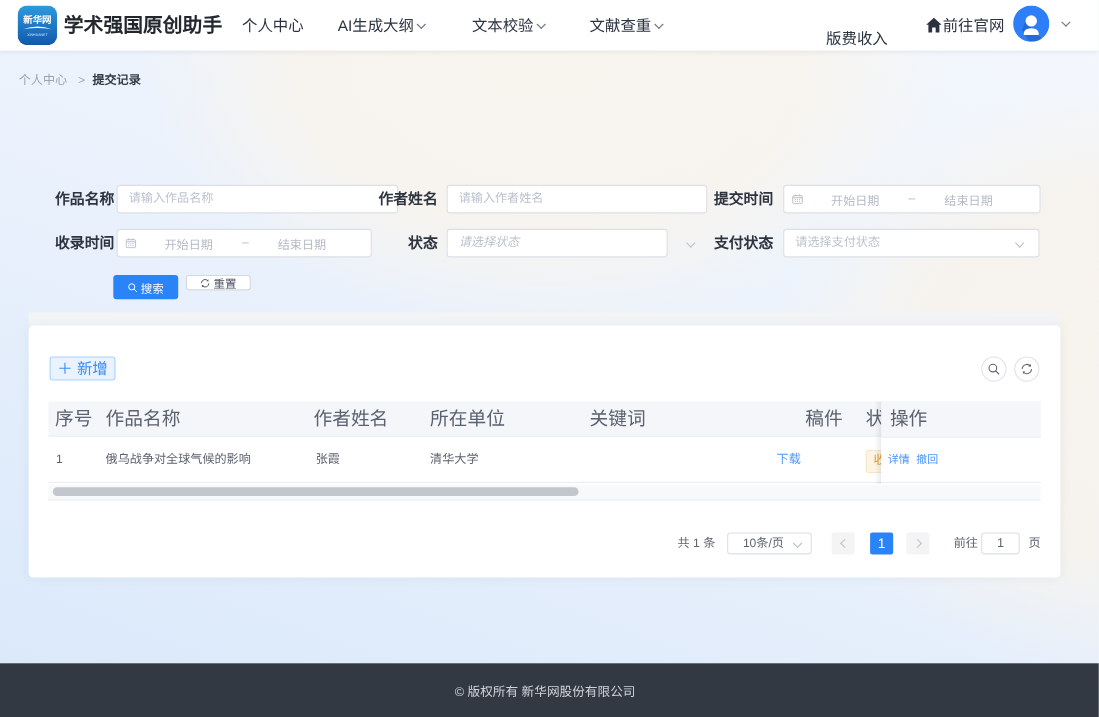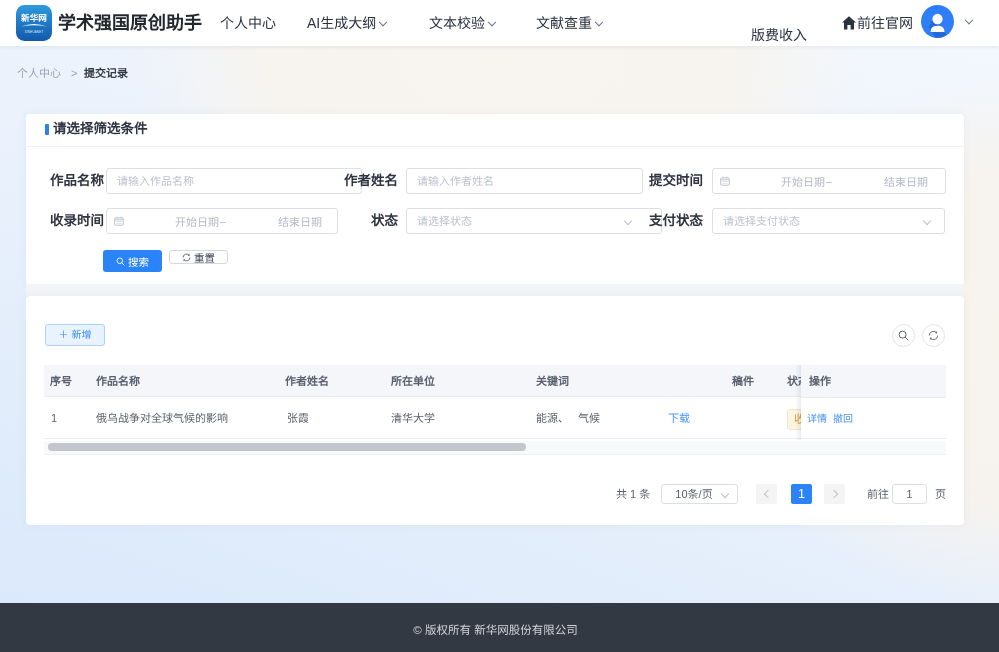--- a/index.html
+++ b/index.html
@@ -28,35 +28,35 @@
   
   .card { position:absolute; left:26px; width:938px; background:#fff; border-radius:4px;
           box-shadow:0 0 10px rgba(30,60,100,.05); }
   
   .flabel { position:absolute; height:26px; line-height:26px; font-size:13.5px; font-weight:600;
             color:#2e3440; text-align:right; }
   .finput { position:absolute; height:26px; background:#fff; border:1px solid #dcdfe6;
             border-radius:3px; font-size:12.5px; color:#bcc3cf; }
   .ph { line-height:24px; padding-left:10px; font-size:11px; }
   
-  .th { position:absolute; font-size:11px; font-weight:700; color:#5a6170; height:32px; line-height:32px; }
+  .th { position:absolute; font-size:17px; font-weight:400; color:#5a6170; height:32px; line-height:32px; }
   .td { position:absolute; font-size:11px; color:#5d6370; height:43px; line-height:43px; }
   .blue-link { color:#4c96f7; }
   .drange { display:flex; align-items:center; padding:0 7px; color:#b4bac6; }
-  .dr-t { width:95px; text-align:right; font-size:11px; }
+  .dr-t { width:95px; text-align:center; font-size:11px; }
   .dr-sep { width:8px; text-align:center; font-size:11px; }
   .cal { flex:0 0 auto; }
   .selchev { position:absolute; top:9px; width:6px; height:6px; border-right:1.3px solid #b9c0cc;
              border-bottom:1.3px solid #b9c0cc; transform:rotate(45deg); }
   .btn-search { display:flex; align-items:center; justify-content:center; background:#2b83f8;
                 border-radius:3px; color:#fff; font-size:10.5px; }
   .btn-reset { display:flex; align-items:center; justify-content:center; background:#fff;
                border:1px solid #d4d9e0; border-radius:3px; color:#4a5160; font-size:10.5px; }
   .btn-add { background:#e9f3ff; border:1px solid #a9d3ff; border-radius:3px; color:#3b8cf8;
-             font-size:10px; text-align:center; line-height:20px; }
+             font-size:14px; text-align:center; line-height:20px; }
   .circbtn { width:23px; height:23px; border:1px solid #e0e3e9; border-radius:50%; background:#fff;
              display:flex; align-items:center; justify-content:center; }
   .pgtext { font-size:11px; color:#5d6370; height:20px; line-height:20px; }
   .pgbtn { width:21px; height:20px; background:#f4f4f5; border-radius:2px; font-size:11px;
            display:flex; align-items:center; justify-content:center; color:#5d6370; }
 </style>
 </head>
 <body>
 <div id="stage">
 
@@ -96,25 +96,20 @@
         <path d="M9.3 25.6 Q9.3 20 16 20 Q22.7 20 22.7 25.6 Q22.7 26.1 22.2 26.1 L9.8 26.1 Q9.3 26.1 9.3 25.6 Z" fill="#fff"></path>
       </g>
     </svg>
     <span class="chev" style="position:absolute; left:962px; top:20px;"></span>
   </div>
 
   <div class="crumb" style="left:17px; color:#9aa3b5;">个人中心</div>
   <div class="crumb" style="left:71px; color:#9aa3b5;">&gt;</div>
   <div class="crumb" style="left:84px; color:#343a46; font-weight:600;">提交记录</div>
 
-  <div class="card" style="top:114px; height:171px;">
-    <div class="abs" style="left:19px; top:10px; width:4px; height:11px; background:#2e7ff7; border-radius:1px;"></div>
-    <div class="abs" style="left:27px; top:4px; height:22px; line-height:22px; font-size:13.5px; font-weight:700; color:#2e3440;">请选择筛选条件</div>
-    <div class="abs" style="left:0; top:32px; width:938px; height:1px; background:#eff1f5;"></div>
-  </div>
 
   <div class="flabel" style="left:30px;  top:168px; width:74px;">作品名称</div>
   <div class="finput ph" style="left:106px; top:168px; width:256px;">请输入作品名称</div>
   <div class="flabel" style="left:324px; top:168px; width:74px;">作者姓名</div>
   <div class="finput ph" style="left:406px; top:168px; width:237px;">请输入作者姓名</div>
   <div class="flabel" style="left:629px; top:168px; width:74px;">提交时间</div>
   <div class="finput drange" style="left:712px; top:168px; width:234px;">
     <svg class="cal" width="10" height="10" viewBox="0 0 10 10">
         <rect x="0.7" y="1.9" width="8.6" height="7.3" rx="0.9" fill="none" stroke="#b6bcc8" stroke-width="0.9"></rect>
         <line x1="0.9" y1="3.8" x2="9.1" y2="3.8" stroke="#b6bcc8" stroke-width="0.9"></line>
@@ -143,21 +138,21 @@
         <circle cx="6.9" cy="5.5" r="0.55" fill="#b6bcc8"></circle>
         <circle cx="3.1" cy="7.2" r="0.55" fill="#b6bcc8"></circle>
         <circle cx="5" cy="7.2" r="0.55" fill="#b6bcc8"></circle>
         <circle cx="6.9" cy="7.2" r="0.55" fill="#b6bcc8"></circle>
       </svg>
     <span class="dr-t">开始日期</span>
       <span class="dr-sep">–</span>
       <span class="dr-t">结束日期</span>
   </div>
   <div class="flabel" style="left:354px; top:208px; width:44px;">状态</div>
-  <div class="finput ph" style="left:406px; top:208px; width:256px;">请选择状态<span class="selchev" style="left:218px;"></span></div>
+  <div class="finput ph" style="left:406px; top:208px; width:201px;font-style:italic;">请选择状态<span class="selchev" style="left:218px;"></span></div>
   <div class="flabel" style="left:629px; top:208px; width:74px;">支付状态</div>
   <div class="finput ph" style="left:712px; top:208px; width:233px;">请选择支付状态<span class="selchev" style="left:211px;"></span></div>
 
   <div class="btn-search abs" style="left:103px; top:250px; width:59px; height:22px;">
     <svg width="9" height="9" viewBox="0 0 11 11" style="margin-right:3px;">
         <circle cx="4.6" cy="4.6" r="3.4" stroke="#fff" stroke-width="1.1" fill="none"></circle>
         <path d="M7.2 7.2 L10 10" stroke="#fff" stroke-width="1.1" stroke-linecap="round"></path>
       </svg>搜索
   </div>
   <div class="btn-reset abs" style="left:169px; top:250px; width:59px; height:14px;">
@@ -194,22 +189,21 @@
   <div class="th" style="left:391px; top:365px;">所在单位</div>
   <div class="th" style="left:536px; top:365px;">关键词</div>
   <div class="th" style="left:732px; top:365px;">稿件</div>
   <div class="th" style="left:787px; top:365px;">状态</div>
 
   <div class="abs" style="left:44px; top:398px; width:902px; height:41px; background:#fff; border-bottom:1px solid #e9edf3;"></div>
   <div class="td" style="left:51px;  top:397px;">1</div>
   <div class="td" style="left:96px;  top:397px;">俄乌战争对全球气候的影响</div>
   <div class="td" style="left:287px; top:397px;">张霞</div>
   <div class="td" style="left:391px; top:397px;">清华大学</div>
-  <div class="td" style="left:536px; top:397px;">能源、<span style="padding-left:9px;">气候</span></div>
-  <div class="td blue-link" style="left:668px; top:397px;">下载</div>
+  <div class="td blue-link" style="left:706px; top:397px;">下载</div>
   <div class="abs" style="left:787px; top:409px; width:34px; height:21px; background:#fdf4e3; border:1px solid #f6e5c4; border-radius:3px; font-size:11.5px; color:#dd9a2e; line-height:19px; padding-left:6px; overflow:hidden;">收录中</div>
 
   <div class="abs" style="left:801px; top:365px; width:145px; height:33px; background:#f4f6f9; border-bottom:1px solid #e9edf3;"></div>
   <div class="abs" style="left:801px; top:398px; width:145px; height:41px; background:#fff; border-bottom:1px solid #e9edf3;"></div>
   <div class="abs" style="left:795px; top:365px; width:6px; height:75px; background:linear-gradient(to left, rgba(55,70,95,0.10), rgba(55,70,95,0));"></div>
   <div class="th" style="left:809px; top:365px;">操作</div>
   <div class="td blue-link" style="left:807px; top:397px; font-size:10px;">详情</div>
   <div class="td blue-link" style="left:833px; top:397px; font-size:10px;">撤回</div>
 
   <div class="abs" style="left:44px; top:441px; width:902px; height:14px; background:#f8f9fb; border-bottom:1px solid #ebeef2;"></div>

